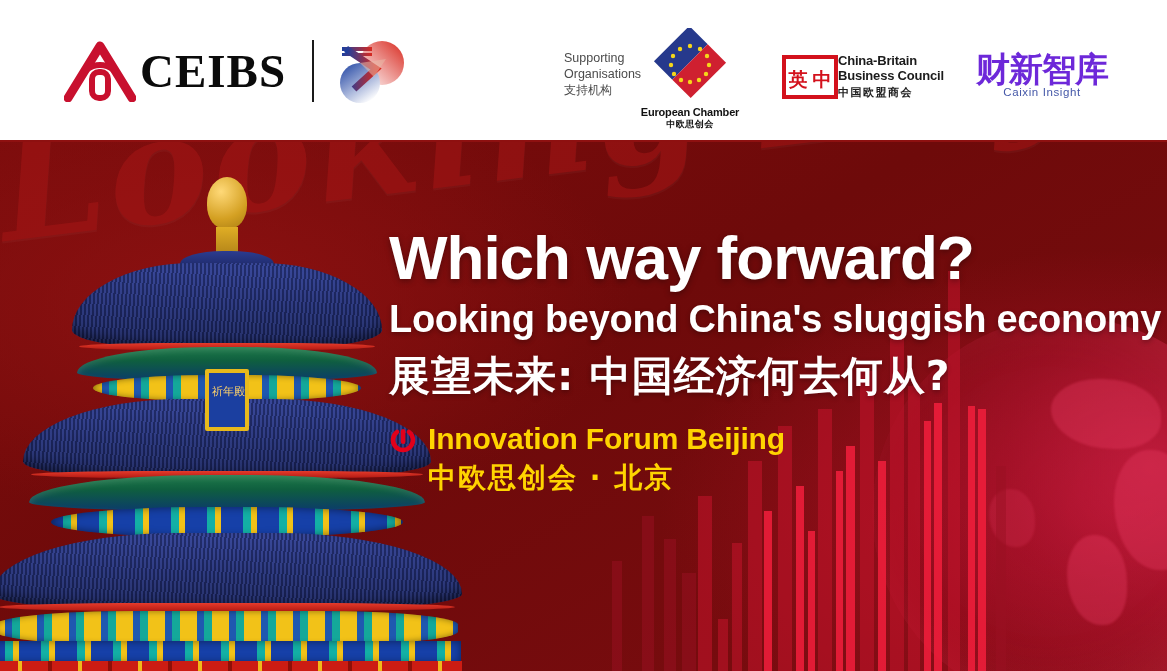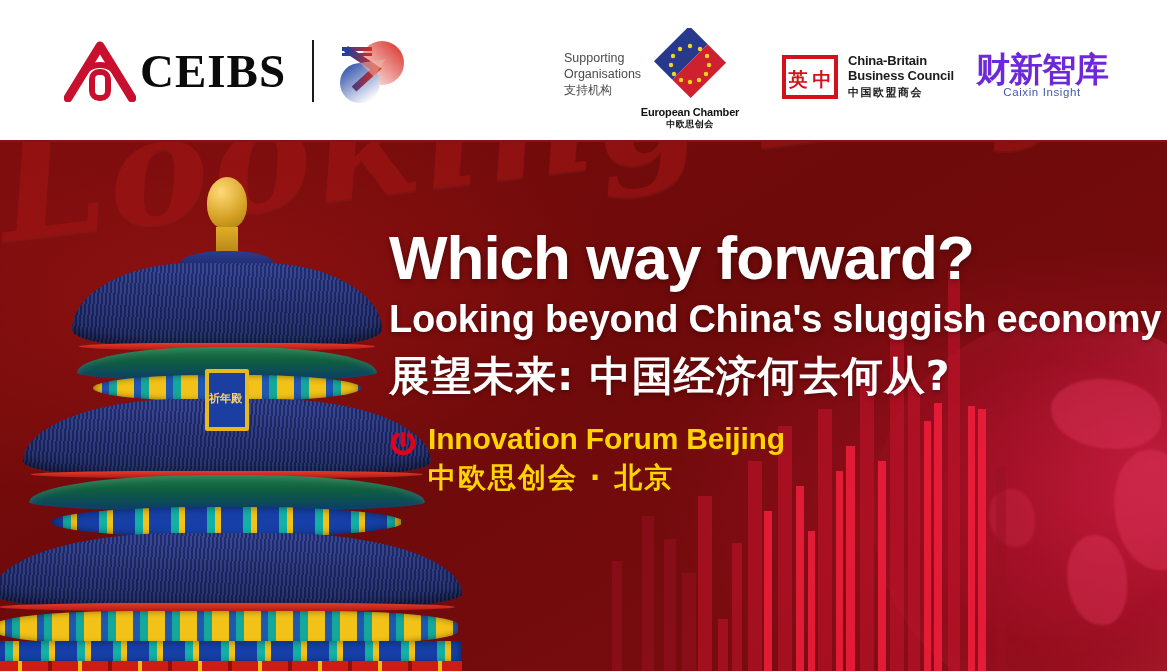--- a/index.html
+++ b/index.html
@@ -35,21 +35,21 @@
   }
   .supporting-label .cn { font-size:12px; }
 
   .euch { position:absolute; left:640px; top:28px; width:100px; text-align:center; }
   .euch-mark { width:78px; height:72px; margin:0 auto; position:relative; }
   .euch-t1 { font-size:11px; font-weight:700; color:#111; margin-top:2px; letter-spacing:-0.2px;}
   .euch-t2 { font-size:9px; font-weight:700; color:#111; letter-spacing:0.5px; }
 
   .cbbc { position:absolute; left:782px; top:54px; display:flex; align-items:center; }
   .cbbc-mark { width:56px; height:44px; position:relative; background:#d3111c; }
-  .cbbc-txt { margin-left:10px; }
+  .cbbc-txt { }
   .cbbc-t1 { font-size:13px; font-weight:700; color:#1b1b1b; line-height:14.5px;
              letter-spacing:-0.2px; }
   .cbbc-t2 { font-size:11px; font-weight:700; color:#1b1b1b; letter-spacing:1.5px;
              margin-top:2px; }
 
   .caixin { position:absolute; left:972px; top:54px; text-align:center; width:140px; }
   .caixin-cn { font-size:34px; font-weight:700; color:#6d28d9; letter-spacing:-1px;
                line-height:31px; font-family:"DejaVu Sans", sans-serif; }
   .caixin-en { font-size:11.5px; color:#4558a8; letter-spacing:0.6px; margin-top:1px; }
 
@@ -127,41 +127,41 @@
       repeating-linear-gradient(90deg,#cc1c13 0 26px, #f0b81a 26px 30px, #cc1c13 30px 56px, #8e0f08 56px 60px);
   }
   .finial-ball {
     width:40px; height:52px; border-radius:50% 50% 45% 45%;
     background:radial-gradient(circle at 35% 28%, #ffd978, #d4a022 60%, #a87c12);
   }
   .finial-neck { width:22px; height:26px; background:linear-gradient(180deg,#e0ae25,#b6871a); }
   .plaque {
     width:44px; height:62px; background:#1b3fa0; border:4px solid #e8b91c;
     border-radius:2px; color:#ffd36a; font-size:11px; line-height:17px;
-    text-align:left; padding-top:17px; font-family:"DejaVu Sans", sans-serif;font-weight:bold;
+    text-align:right; padding-top:10px; font-family:"DejaVu Sans", sans-serif;
   }
 
   
   .copy { position:absolute; left:389px; top:80px; z-index:10; }
   .h1 {
     font-size:62px; font-weight:700; color:#ffffff; letter-spacing:-1px;
     line-height:72px; text-shadow:0 2px 6px rgba(0,0,0,.35);
   }
   .h2 {
     font-size:38px; font-weight:700; color:#ffffff; line-height:46px;
     margin-top:2px; letter-spacing:-0.3px; text-shadow:0 2px 5px rgba(0,0,0,.3);
   }
   .h3 {
     font-size:41px; font-weight:700; color:#ffffff; line-height:56px;
     margin-top:6px; letter-spacing:1px;
     font-family:"DejaVu Sans", sans-serif; text-shadow:0 2px 5px rgba(0,0,0,.3);
   }
 
   .event { margin-top:18px; }
-  .event-row1 { display:flex; align-items:flex-end; }
+  .event-row1 { display:flex; align-items:center; }
   .bulb-icon { width:28px; height:28px; position:relative; margin-right:11px; flex:none; }
   .event-en {
     font-size:30px; font-weight:700; color:#ffd400; letter-spacing:-0.2px;
     line-height:34px;
   }
   .event-cn {
     font-size:28px; font-weight:700; color:#ffd400; line-height:34px;
     margin-top:5px; margin-left:39px; letter-spacing:2px;
     font-family:"DejaVu Sans", sans-serif;
   }

